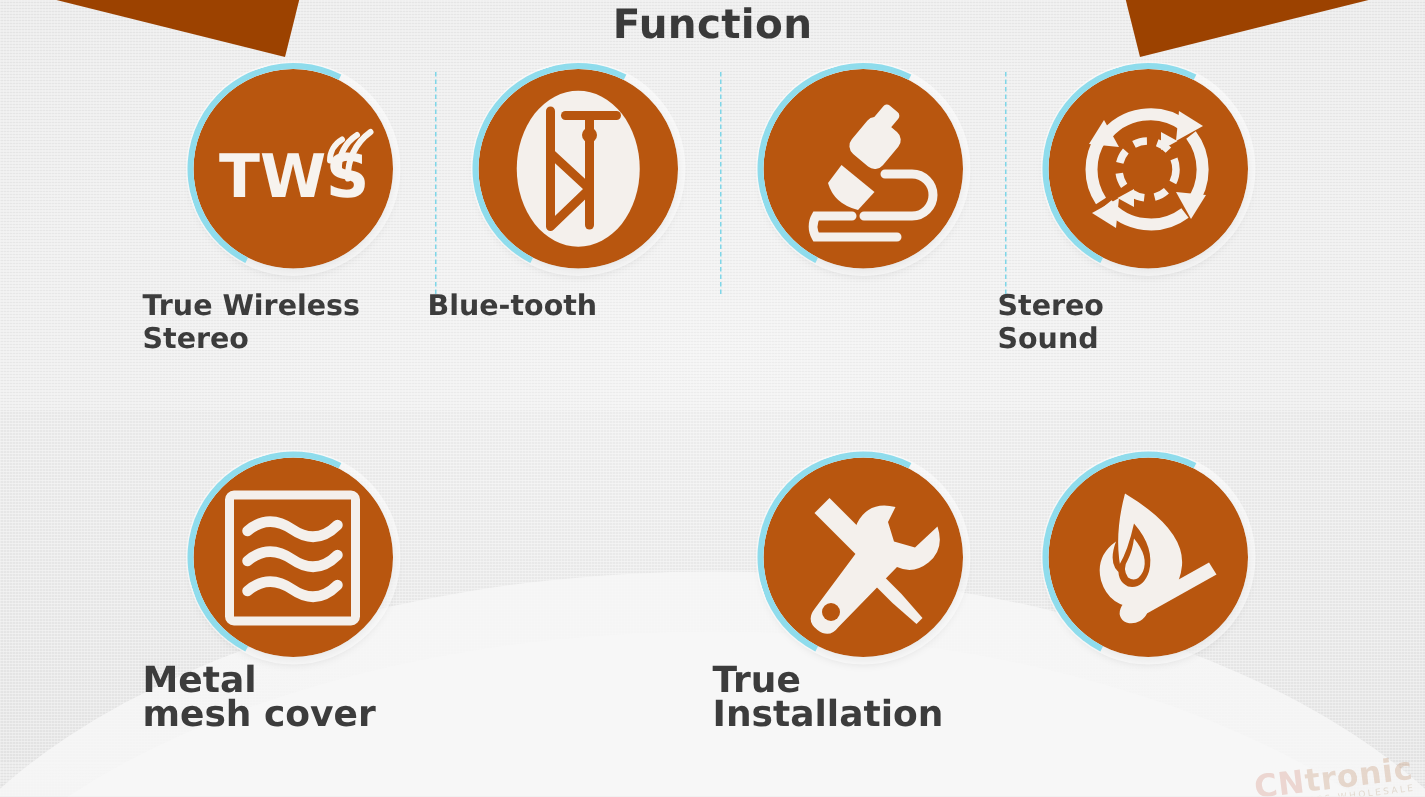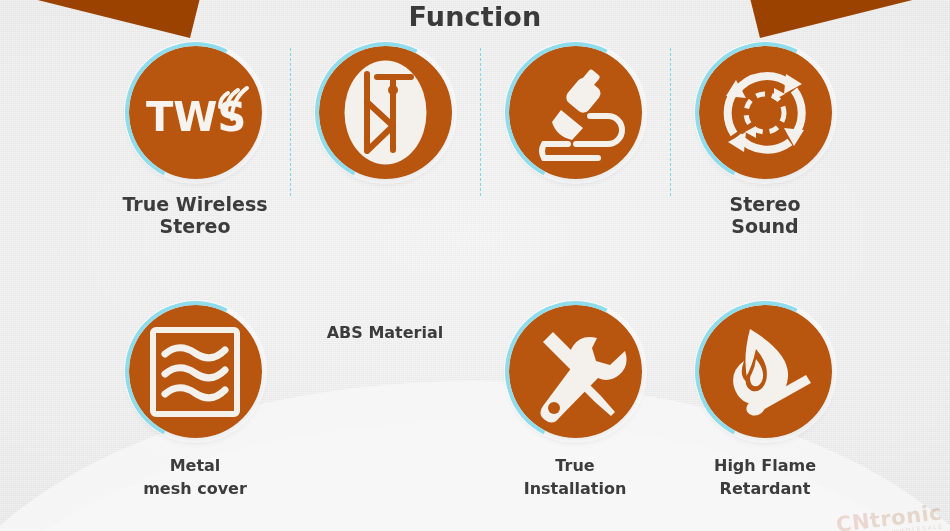--- a/index.html
+++ b/index.html
@@ -79,25 +79,25 @@
   }
   .disc-ring{         
     position:absolute;inset:-5px;border-radius:50%;
     border:5px solid rgba(255,255,255,.55);
   }
   .glyph{position:absolute;inset:0;display:flex;align-items:center;justify-content:center;}
   .glyph svg{display:block;}
 
   
   .caption{
-    margin-top:14px;text-align:center;color:#3c3c3c;
+    margin-top:14px;color:#3c3c3c;
     font-size:19px;font-weight:bold;line-height:22px;white-space:pre-line;
     width:200px;
   }
-  .row.r2 .caption{margin-top:16px;font-size:16px;line-height:23px;}
+  .row.r2 .caption{margin-top:4px;font-size:24px;line-height:23px;}
 
   
   #watermark{
     position:absolute;right:6px;bottom:2px;z-index:7;
     opacity:.17;transform:rotate(-7deg);transform-origin:100% 100%;
     font-size:21px;font-weight:bold;color:#9c4200;letter-spacing:.5px;
     font-family:"DejaVu Sans", sans-serif;
     white-space:nowrap;text-align:right;
   }
   #watermark .wm-sub{
@@ -162,20 +162,21 @@
                 <path d="M48 28 L48 105 L74 80 L48 56"></path>
               </g>
               <g fill="none" stroke="#b8560f" stroke-width="6" stroke-linecap="round">
                 <path d="M74 33 L74 104"></path>
                 <path d="M58 31 L92 31"></path>
               </g>
               <circle cx="74" cy="44" r="5" fill="#b8560f"></circle>
             </svg>
           </div>
         </div>
+        <div class="caption">Blue-tooth</div>
         <div class="divider"></div>
       </div>
 
       <div class="cell">
         <div class="disc-wrap">
           <div class="disc"></div>
           <div class="disc-ring"></div>
           <div class="disc-hl"></div>
           <div class="glyph">
             <svg width="110" height="110" viewBox="0 0 110 110">
@@ -246,21 +247,20 @@
                 <path d="M20 72 Q34 60 50 71 Q66 82 80 68"></path>
               </g>
             </svg>
           </div>
         </div>
         <div class="caption">Metal
 mesh cover</div>
       </div>
 
       <div class="cell">
-        <div class="caption">ABS Material</div>
       </div>
 
       <div class="cell">
         <div class="disc-wrap">
           <div class="disc"></div>
           <div class="disc-ring"></div>
           <div class="disc-hl"></div>
           <div class="glyph">
             <svg width="104" height="104" viewBox="0 0 104 104">
               <g fill="#f4f0ec">
@@ -293,22 +293,20 @@
 
                 <path d="M44 30 Q58 46 54 62 Q50 74 40 72 Q32 68 34 58 Q40 48 44 30 Z" fill="#b8560f"></path>
                 <path d="M44 40 Q54 52 50 62 Q46 70 40 66 Q36 60 40 54 Q43 48 44 40 Z"></path>
 
                 <path d="M44 84 L94 56 L99 64 L49 92 Z"></path>
                 <ellipse cx="44" cy="88" rx="10" ry="8" transform="rotate(-30 44 88)"></ellipse>
               </g>
             </svg>
           </div>
         </div>
-        <div class="caption">High Flame
-Retardant</div>
       </div>
     </div>
   </div>
 
   <div id="watermark">
     <span class="wm-cn">CN</span><span>tronic</span>
     <span class="wm-sub">CONSUMER ELECTRONICS WHOLESALE</span>
   </div>
 
 </div>

